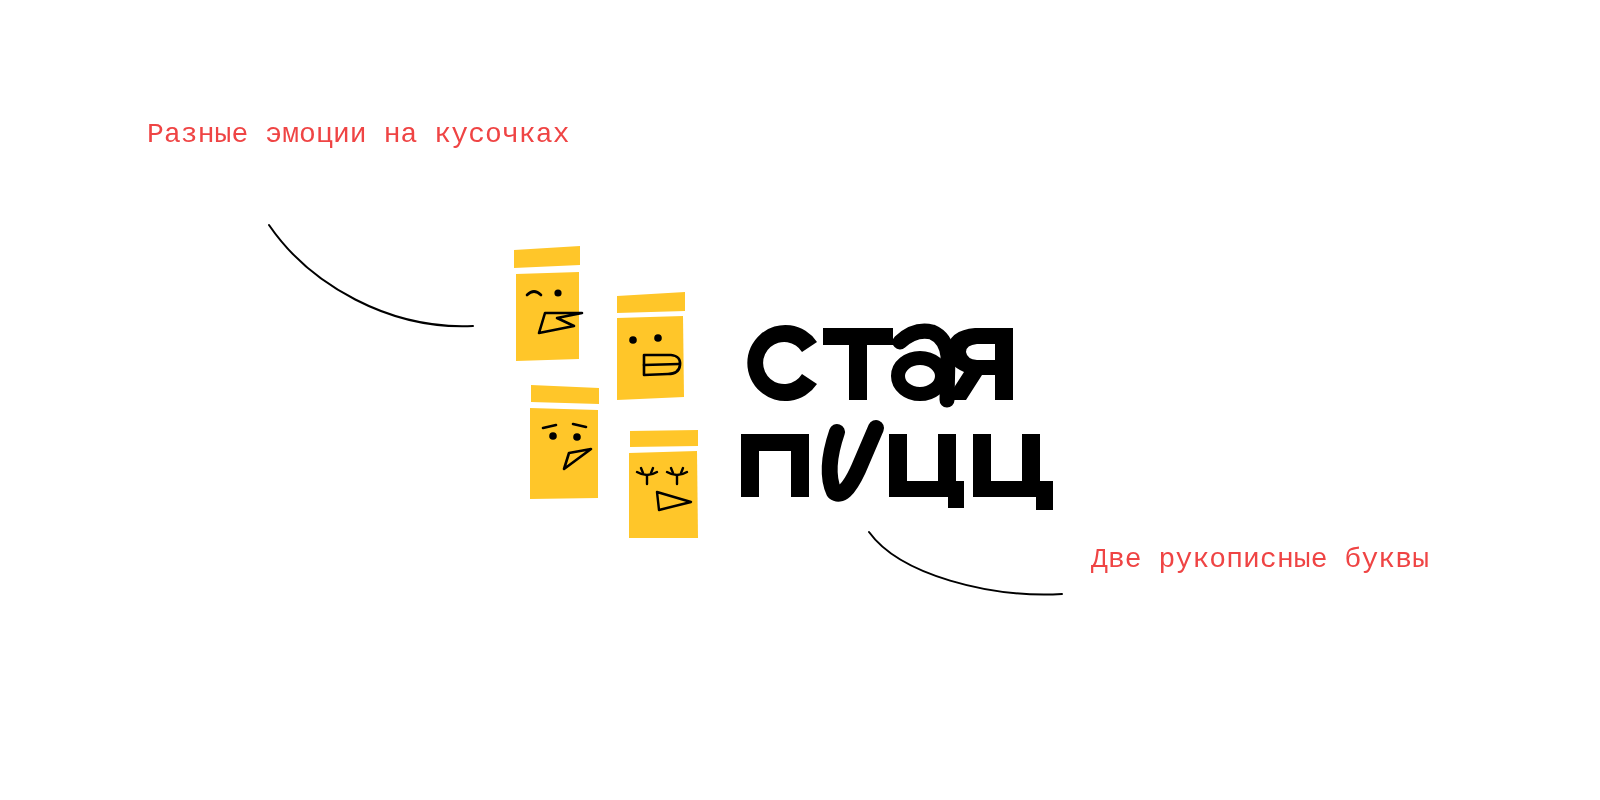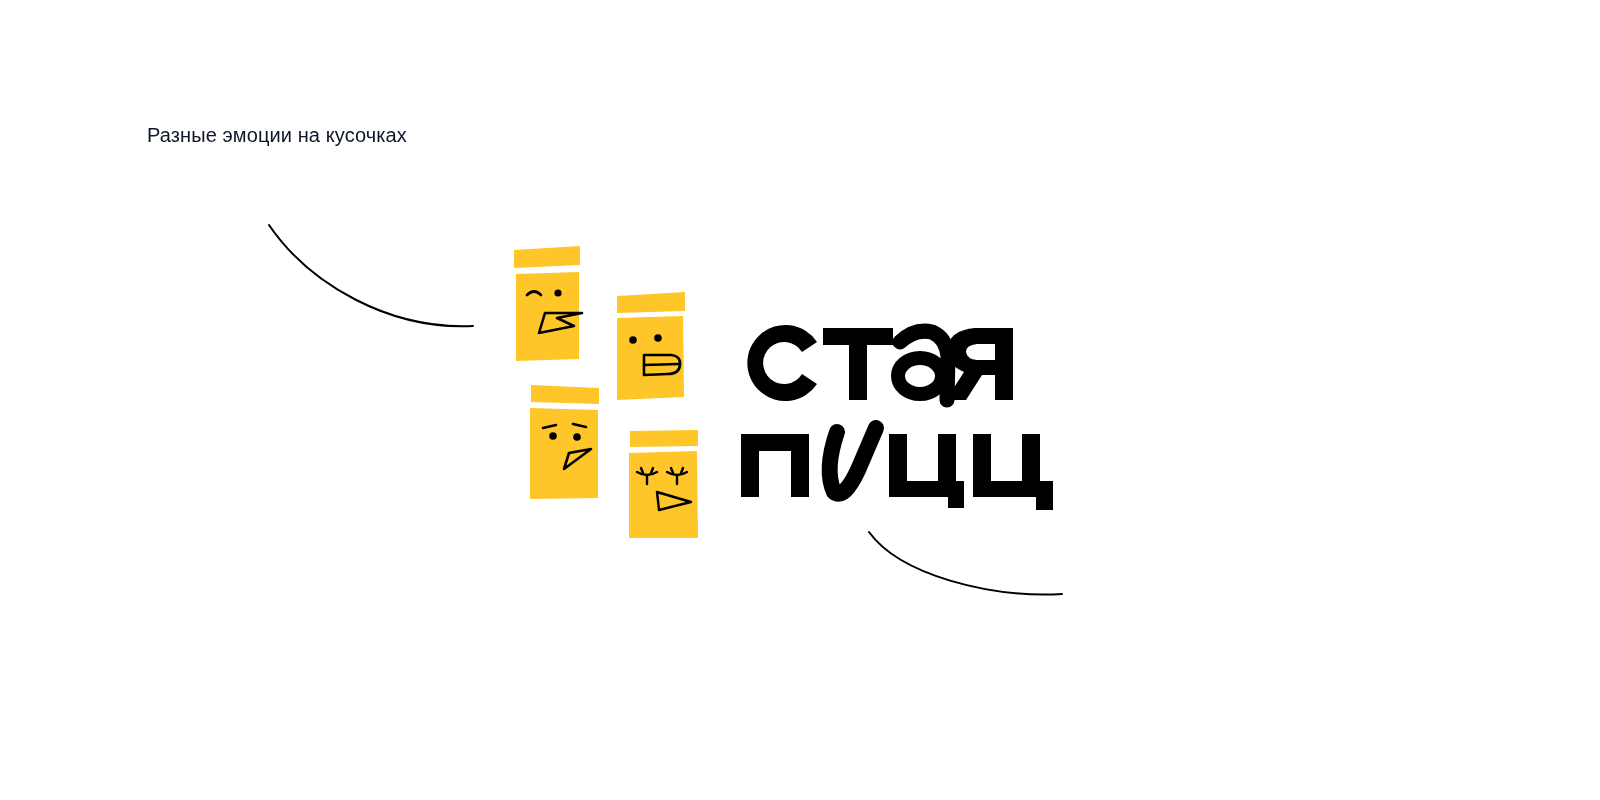--- a/index.html
+++ b/index.html
@@ -1,37 +1,38 @@
 <!DOCTYPE html>
 <html><head>
   <meta charset="utf-8">
   <style>
     html, body { margin: 0; padding: 0; background: #ffffff; }
     body { width: 1600px; height: 800px; position: relative; overflow: hidden; font-family: "DejaVu Sans", sans-serif; }
     .caption {
       position: absolute;
-      font-family: Liberation Sans, sans-serif;
-      font-size: 20px;
+      font-family: Liberation Mono, monospace;
+      font-size: 28px;
       line-height: 28px;
-      color: #0f172a;
+      color: #ef4444;
       letter-spacing: 0.1px;
     }
     .caption div { white-space: nowrap; }
     #caption-left { left: 147px; top: 121px; }
     #caption-right { left: 1091px; top: 546px; }
     svg.art { position: absolute; left: 0; top: 0; }
   </style>
 </head>
 <body>
 
 <div id="caption-left" class="caption">
   <div>Разные эмоции на кусочках</div>
 </div>
 
 <div id="caption-right" class="caption">
+  <div>Две рукописные буквы</div>
 </div>
 
 <svg class="art" width="1600" height="800" viewBox="0 0 1600 800">
 
   <path d="M269 225 C 310 285, 390 330, 473 326" fill="none" stroke="#000" stroke-width="2" stroke-linecap="round"></path>
   <path d="M869 532 C 900 575, 990 598, 1062 594" fill="none" stroke="#000" stroke-width="2" stroke-linecap="round"></path>
 
   <g>
     <polygon points="514,250 580,246 580,265 514,268" fill="#FFC629"></polygon>
     <polygon points="516,274 579,272 579,359 516,361" fill="#FFC629"></polygon>

